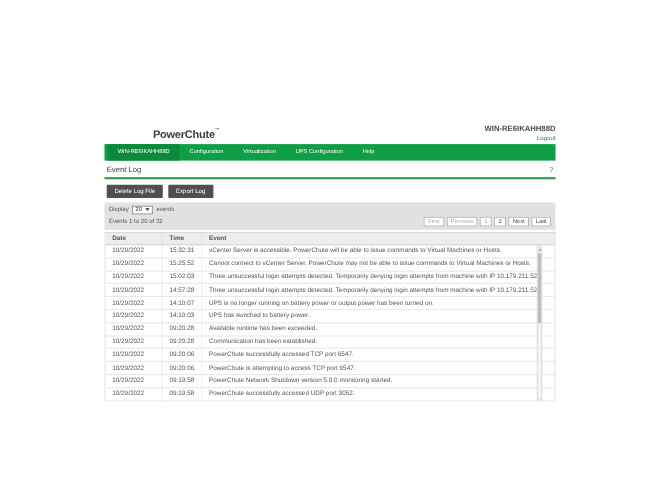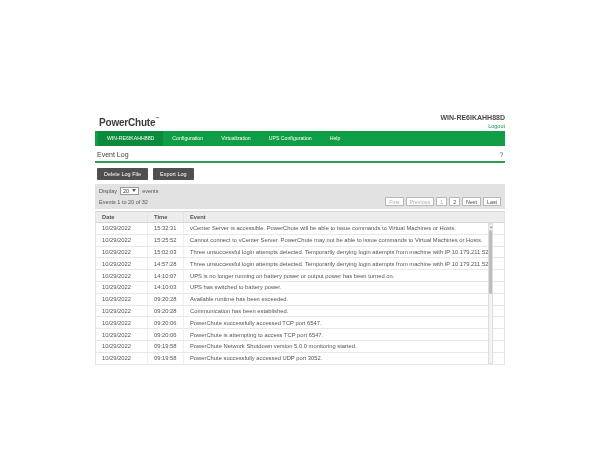--- a/index.html
+++ b/index.html
@@ -11,21 +11,21 @@
   }
   .content {
     position: absolute;
     left: 95px; top: 112px;
     width: 410px;
   }
 
   
   .header-bar { display: flex; justify-content: space-between; align-items: flex-start; height: 19px; }
   .logo-block { padding-left: 4px; }
-  .logo-name { font-size: 10px; font-weight: bold; color: #3c3c3c; letter-spacing: -0.2px; line-height: 10px; }
+  .logo-name { font-size: 10px; font-weight: bold; color: #3c3c3c; letter-spacing: -0.2px; line-height: 10px; margin-left: 40px; }
   .logo-tm { font-size: 4px; vertical-align: super; font-weight: bold; color: #3c3c3c; }
   .logo-tagline { display: flex; align-items: center; gap: 2px; margin: 1px 0 0 3px; }
   .tagline-line { width: 9px; height: 1px; background: #8d8d8d; }
   .tagline-text { font-size: 3.8px; letter-spacing: 0.4px; color: #6f6f6f; }
   .host-block { text-align: right; padding-top: 2px; }
   .hostname { font-size: 7px; font-weight: bold; color: #4a4a4a; line-height: 8px; }
   .logout-link { display: block; font-size: 5.5px; color: #0f9d45; margin-top: 1px; text-decoration: none; cursor: pointer; }
 
   
   .nav { background: #0f9d45; height: 15px; display: flex; align-items: stretch; padding-left: 3px; }

